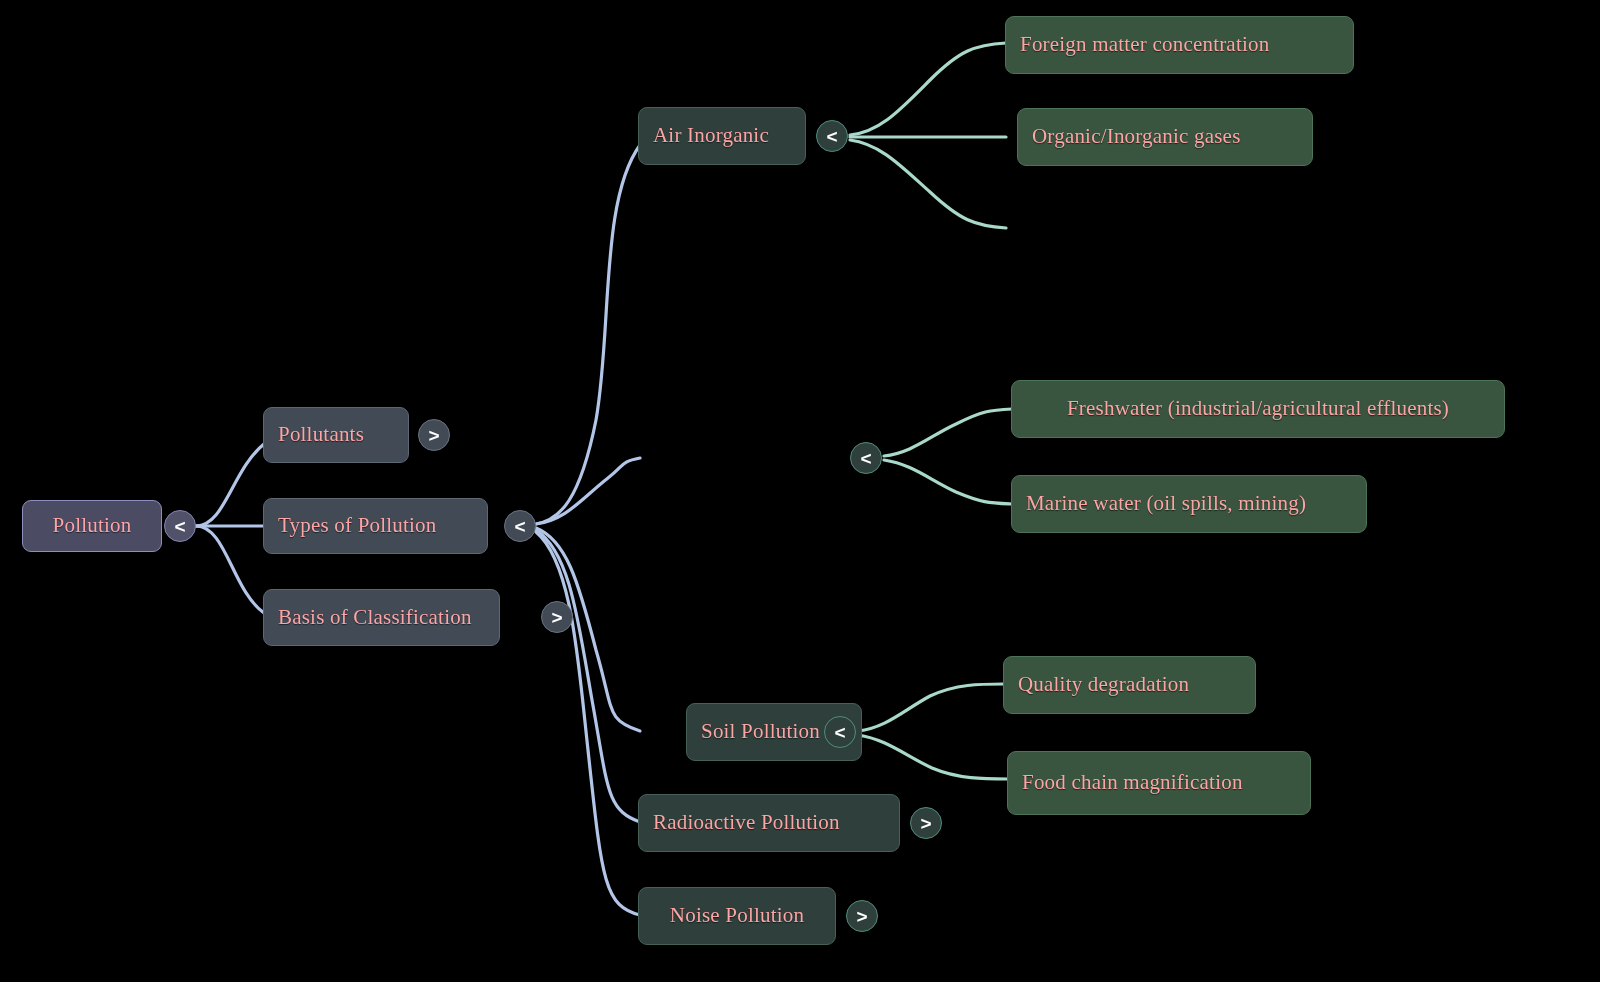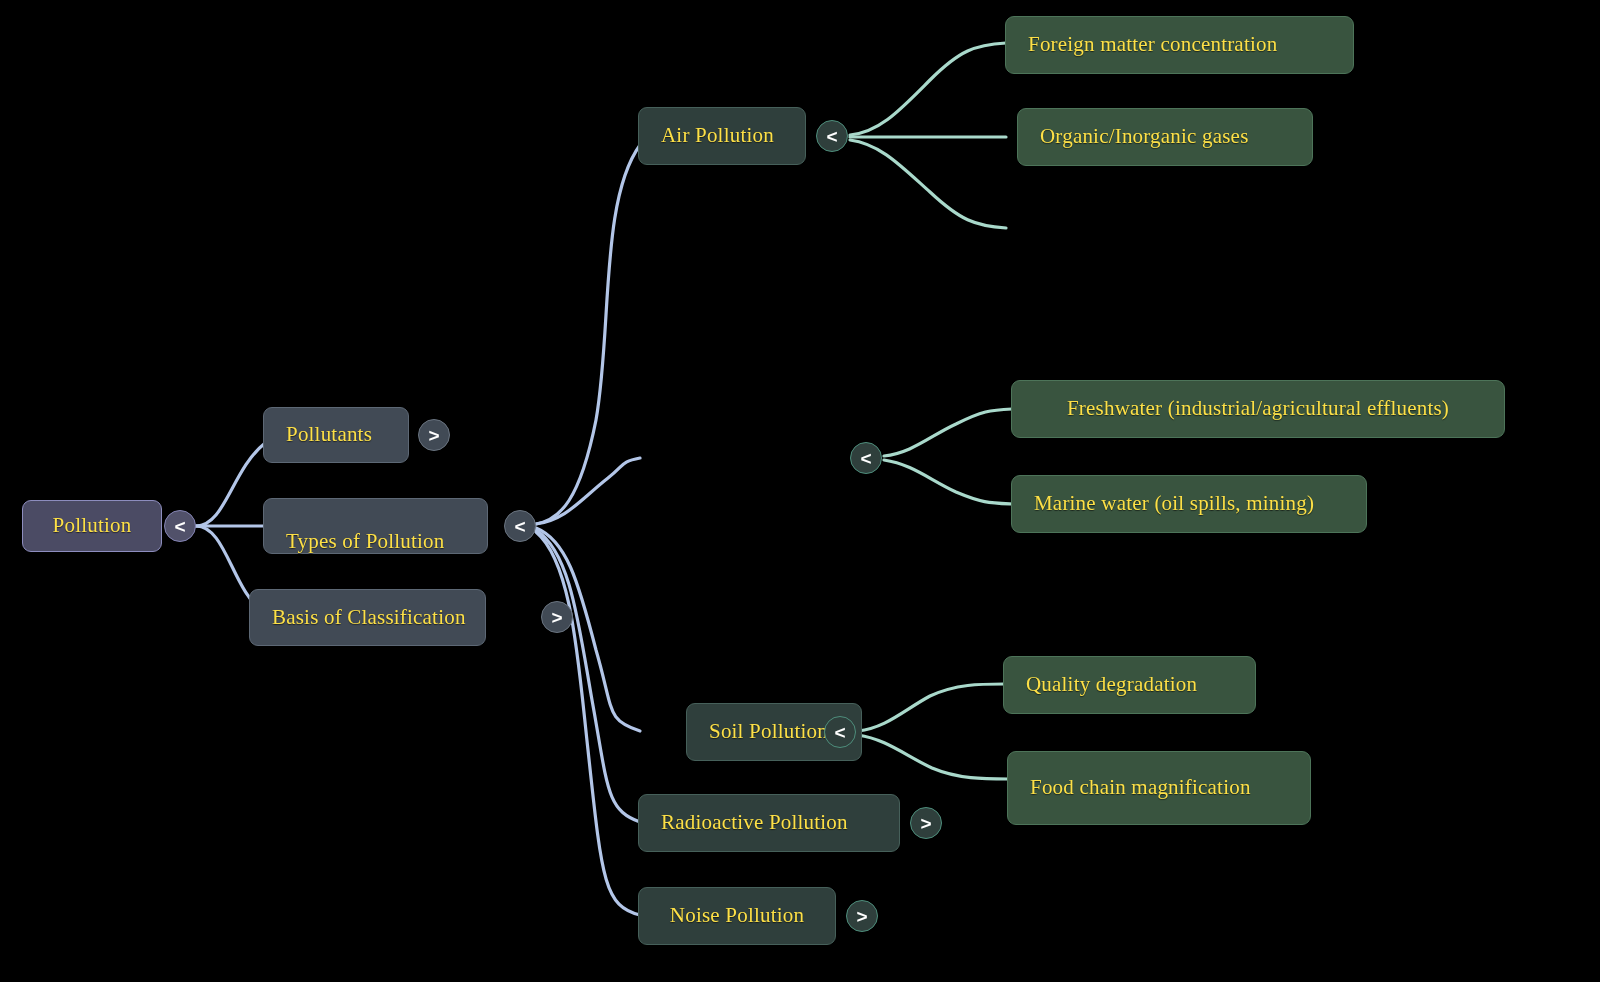--- a/index.html
+++ b/index.html
@@ -21,24 +21,24 @@
     width: 1600px;
     height: 982px;
     pointer-events: none;
   }
   .node {
     position: absolute;
     box-sizing: border-box;
     display: flex;
     align-items: center;
     border-radius: 9px;
-    color: #fde047;
+    color: #fca5a5;
     font-size: 21px;
     line-height: 1.1;
-    padding: 0 22px;
+    padding: 0 14px;
     white-space: nowrap;
     letter-spacing: 0.2px;
     text-shadow: 0 1px 1px rgba(0,0,0,0.55);
   }
   .node.root {
     background: #4b4b64;
     border: 1px solid #8d8dbe;
     justify-content: center;
   }
   .node.lvl1 {
@@ -119,36 +119,36 @@
     <span>&lt;</span>
   </div>
 
   <div class="node lvl1" style="left:263px; top:407px; width:146px; height:56px;">
     <span>Pollutants</span>
   </div>
   <div class="badge slate" style="left:418px; top:419px;">
     <span>&gt;</span>
   </div>
 
-  <div class="node lvl1" style="left:263px; top:498px; width:225px; height:56px;align-items:flex-end;">
+  <div class="node lvl1" style="left:263px; top:498px; width:225px; height:56px;">
     <span>Types of Pollution</span>
   </div>
   <div class="badge slate" style="left:504px; top:510px;">
     <span>&lt;</span>
   </div>
 
-  <div class="node lvl1" style="left:249px; top:589px; width:237px; height:57px;">
+  <div class="node lvl1" style="left:263px; top:589px; width:237px; height:57px;">
     <span>Basis of Classification</span>
   </div>
   <div class="badge slate" style="left:541px; top:601px;">
     <span>&gt;</span>
   </div>
 
   <div class="node lvl2" style="left:638px; top:107px; width:168px; height:58px;">
-    <span>Air Pollution</span>
+    <span>Air Inorganic</span>
   </div>
   <div class="badge teal" style="left:816px; top:120px;">
     <span>&lt;</span>
   </div>
 
   <div class="badge teal" style="left:850px; top:442px;">
     <span>&lt;</span>
   </div>
 
   <div class="node lvl2" style="left:638px; top:703px; width:176px; height:58px;margin-left:48px;">
@@ -182,17 +182,17 @@
   <div class="node lvl3" style="left:1011px; top:380px; width:494px; height:58px;justify-content:center;">
     <span>Freshwater (industrial/agricultural effluents)</span>
   </div>
   <div class="node lvl3" style="left:1011px; top:475px; width:356px; height:58px;">
     <span>Marine water (oil spills, mining)</span>
   </div>
 
   <div class="node lvl3" style="left:1003px; top:656px; width:253px; height:58px;">
     <span>Quality degradation</span>
   </div>
-  <div class="node lvl3" style="left:1007px; top:751px; width:304px; height:74px;">
+  <div class="node lvl3" style="left:1007px; top:751px; width:304px; height:64px;">
     <span>Food chain magnification</span>
   </div>
 
 </div>
 
 </body></html>

